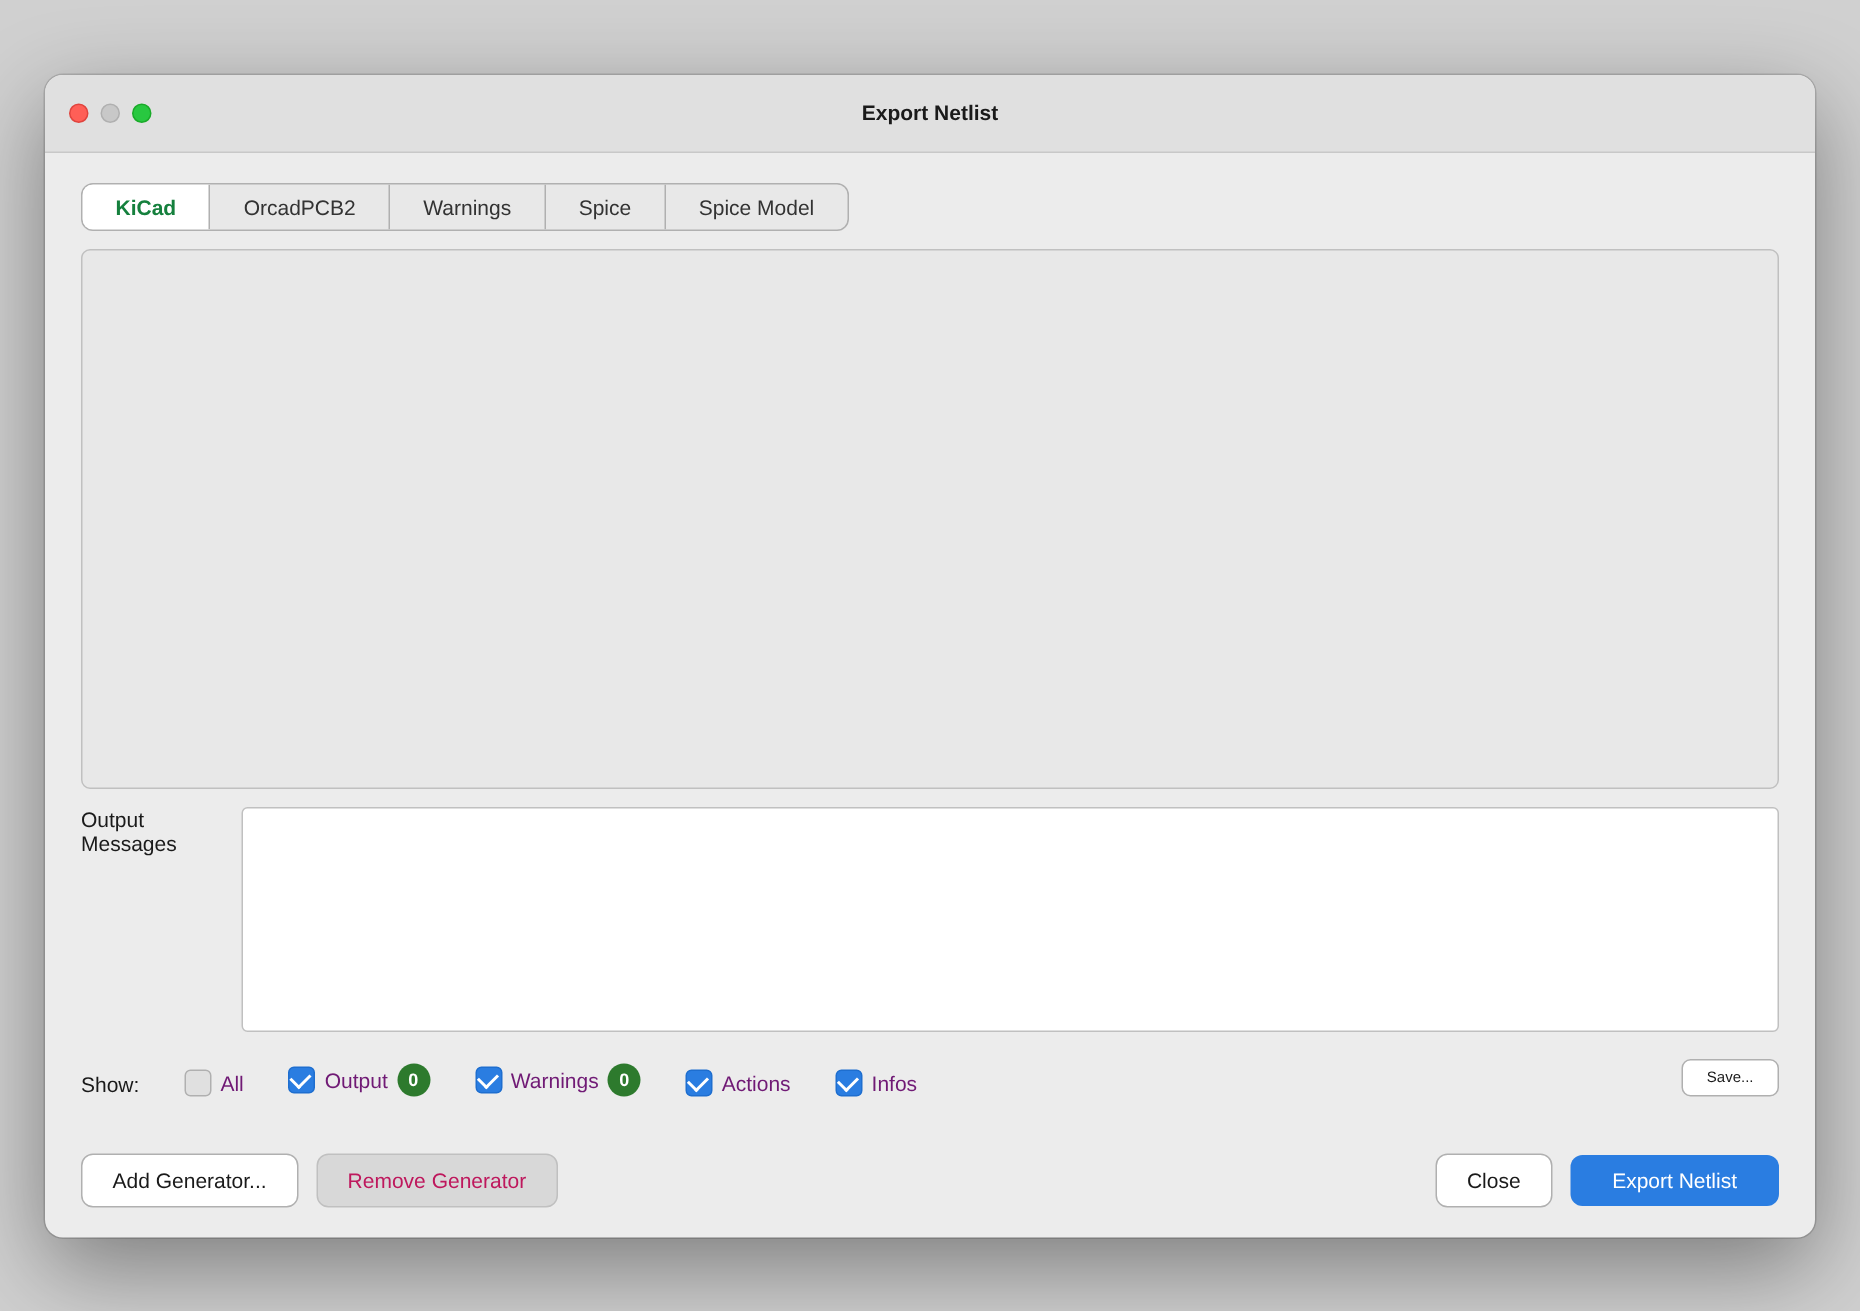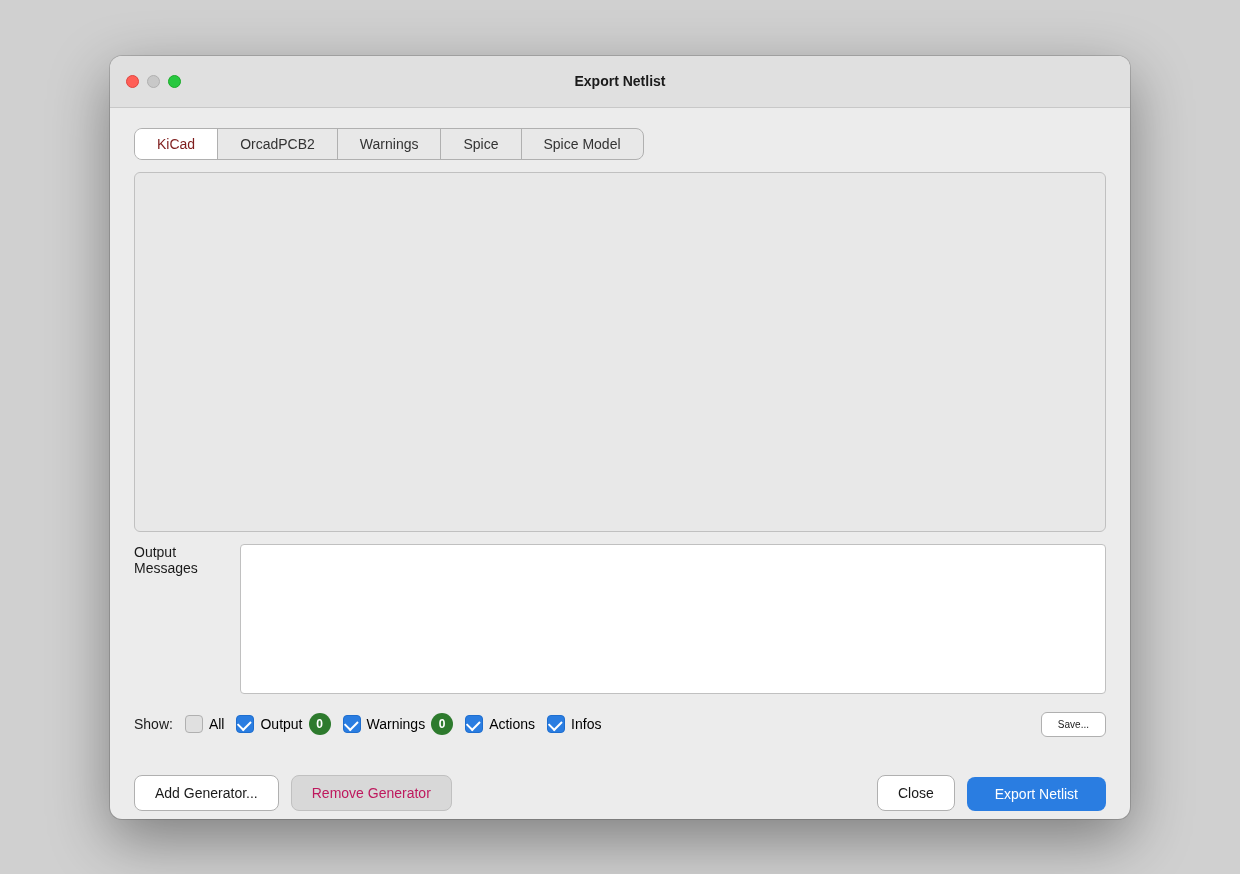--- a/index.html
+++ b/index.html
@@ -14,21 +14,21 @@
       display: flex;
       align-items: center;
       justify-content: center;
       min-height: 100vh;
       width: 1240px;
       height: 874px;
       overflow: hidden;
     }
 
     .window {
-      width: 1020px;
+      width: 1180px;
       background: #ececec;
       border-radius: 12px;
       box-shadow: 0 20px 60px rgba(0,0,0,0.4), 0 0 0 1px rgba(0,0,0,0.15);
       overflow: hidden;
       display: flex;
       flex-direction: column;
     }
 
     .titlebar {
       background: #e0e0e0;
@@ -108,22 +108,22 @@
       background: transparent;
       white-space: nowrap;
     }
 
     .tab:last-child {
       border-right: none;
     }
 
     .tab.active {
       background: white;
-      font-weight: 400;
-      color: #7f1d1d;
+      font-weight: 700;
+      color: #15803d;
     }
 
     
     .tab-content-area {
       background: #e8e8e8;
       border: 1px solid #c0c0c0;
       border-radius: 6px;
       min-height: 360px;
       flex: 1;
     }
@@ -145,22 +145,22 @@
       background: white;
       border: 1px solid #c0c0c0;
       border-radius: 4px;
       height: 150px;
       width: 100%;
     }
 
     
     .show-row {
       display: flex;
-      align-items: center;
-      gap: 12px;
+      align-items: flex-end;
+      gap: 30px;
       padding: 6px 0;
       flex-wrap: wrap;
     }
 
     .show-label {
       font-size: 14px;
       font-weight: 500;
       color: #1a1a1a;
     }
 
@@ -198,21 +198,21 @@
       display: block;
     }
 
     .checkbox-custom.unchecked {
       background: #e0e0e0;
       border-color: #b0b0b0;
     }
 
     .checkbox-label {
       font-size: 14px;
-      color: #000000;
+      color: #701a75;
       cursor: pointer;
     }
 
     .badge {
       width: 22px;
       height: 22px;
       border-radius: 50%;
       background: #2d7a2d;
       color: white;
       font-size: 12px;
@@ -229,22 +229,22 @@
       border: 1.5px solid #b0b0b0;
       border-radius: 6px;
       cursor: pointer;
       color: #1a1a1a;
       margin-left: auto;
     }
 
     
     .bottom-bar {
       display: flex;
-      align-items: flex-end;
-      padding: 12px 24px 8px;
+      align-items: center;
+      padding: 12px 24px 20px;
       gap: 12px;
     }
 
     .btn {
       padding: 9px 20px;
       font-size: 14px;
       border-radius: 8px;
       cursor: pointer;
       font-weight: 500;
     }

